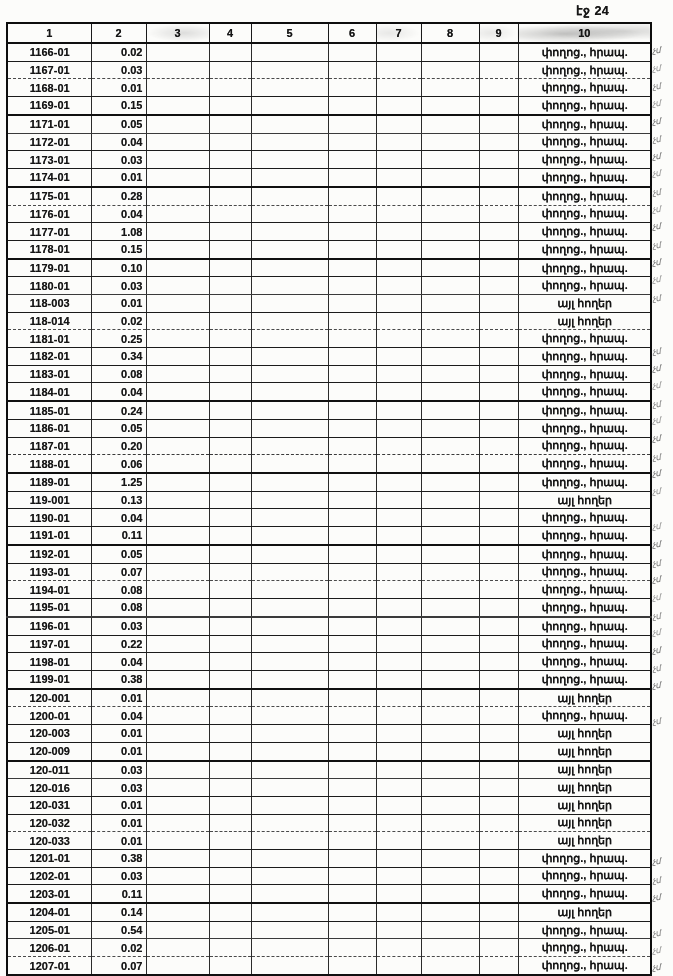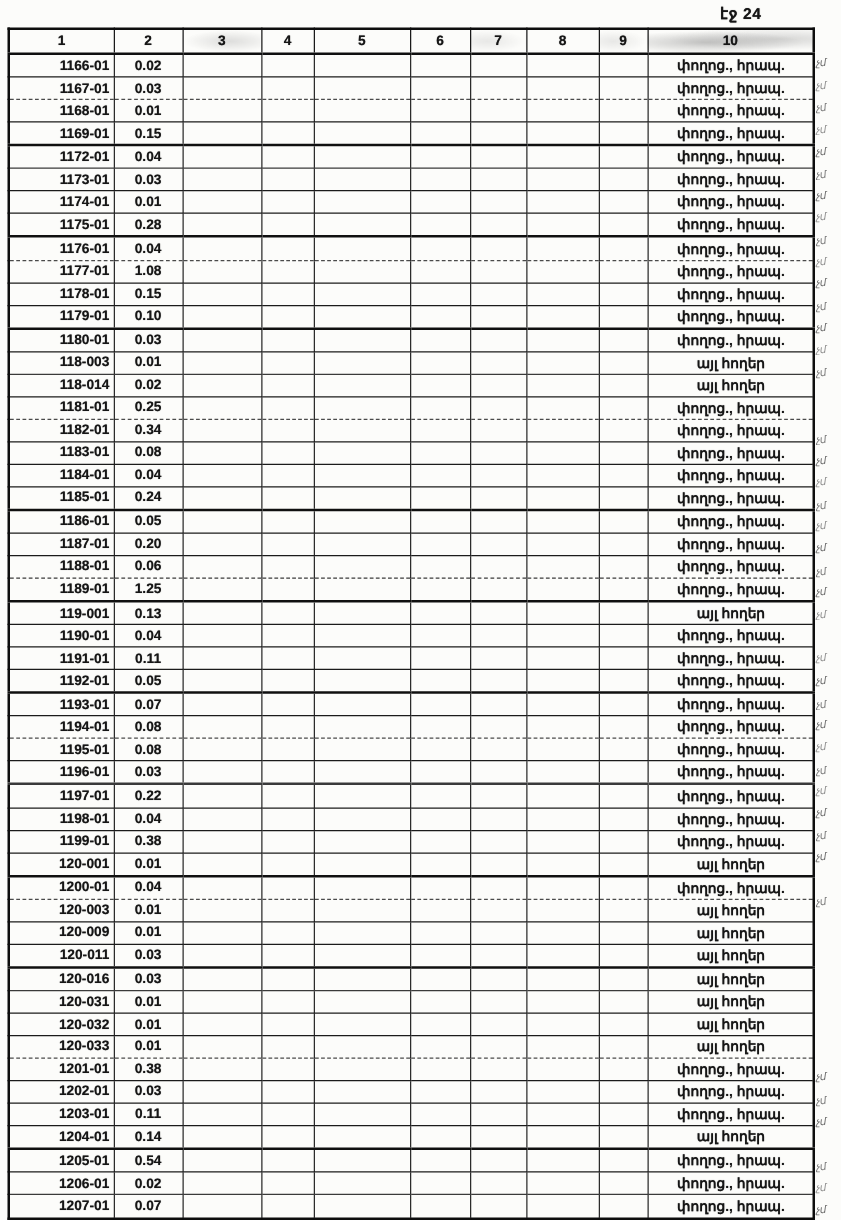--- a/index.html
+++ b/index.html
@@ -59,22 +59,22 @@
     font-weight:bold;
     padding:0 3px;
     white-space:nowrap;
     overflow:hidden;
     text-shadow:0 0 .6px rgba(25,25,25,.65);
   }
   
   tbody tr:nth-child(4n) td{border-bottom-width:2px;border-bottom-color:#101010;}
   tbody tr:nth-child(7n+2) td{border-bottom-style:dashed;border-bottom-color:#4a4a4a;border-bottom-width:1px;}
   tbody tr:nth-child(9n+5) td{border-bottom-color:#3a3a3a;}
-  td.col-code{text-align:right;padding-left:4px;}
-  td.col-area{text-align:center;}
+  td.col-code{text-align:center;padding-left:4px;}
+  td.col-area{text-align:right;}
   td.col-category{text-align:center;padding-left:4px;}
   .marks{
     position:absolute;
     left:653px;top:41px;
     width:20px;height:935px;
     display:flex;
     flex-direction:column;
   }
   .mark-slot{
     flex:1;
@@ -164,20 +164,32 @@
           <td></td>
           <td></td>
           <td></td>
           <td></td>
           <td></td>
           <td></td>
           <td></td>
           <td class="col-category">փողոց., հրապ.</td>
         </tr>
         <tr>
+          <td class="col-code">1171-01</td>
+          <td class="col-area">0.05</td>
+          <td></td>
+          <td></td>
+          <td></td>
+          <td></td>
+          <td></td>
+          <td></td>
+          <td></td>
+          <td class="col-category">փողոց., հրապ.</td>
+        </tr>
+        <tr>
           <td class="col-code">1172-01</td>
           <td class="col-area">0.04</td>
           <td></td>
           <td></td>
           <td></td>
           <td></td>
           <td></td>
           <td></td>
           <td></td>
           <td class="col-category">փողոց., հրապ.</td>

